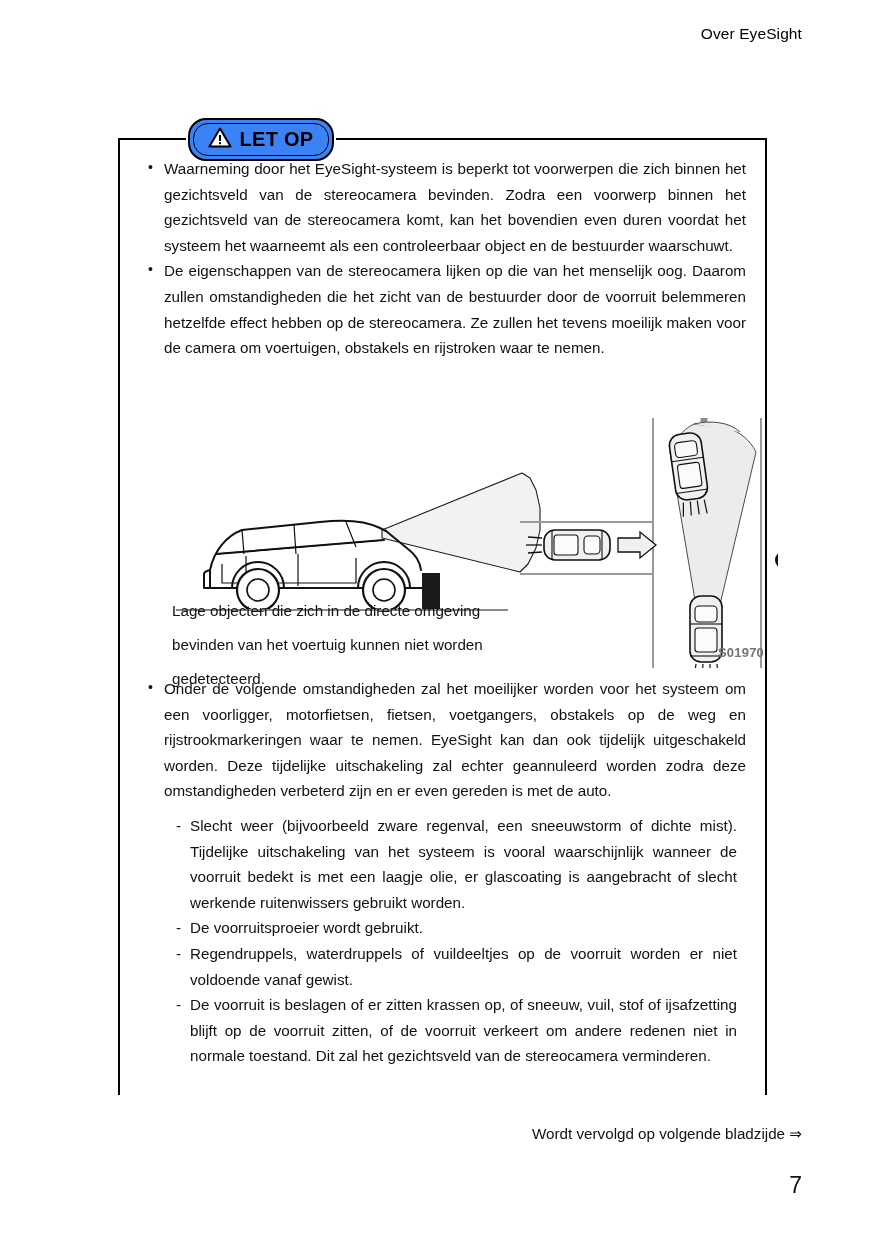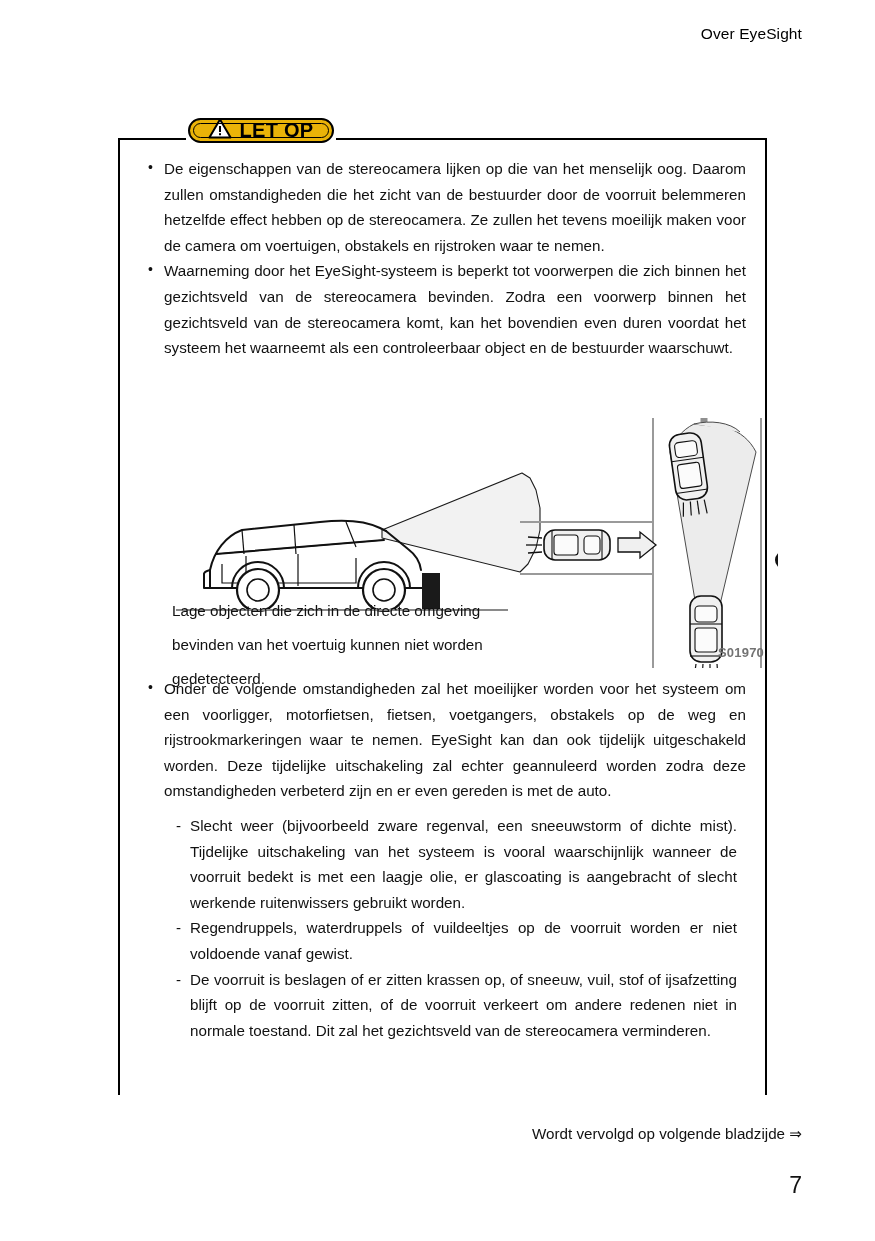--- a/index.html
+++ b/index.html
@@ -46,25 +46,25 @@
     top: -9px;
     width: 150px;
     height: 14px;
     background: #ffffff;
   }
   .caution-badge {
     position: absolute;
     left: 68px;
     top: -22px;
     width: 146px;
-    height: 25px;
+    height: 43px;
     box-sizing: border-box;
     border: 2.5px solid #000;
     border-radius: 18px;
-    background: #eab308;
+    background: #3b82f6;
     display: flex;
     align-items: center;
     justify-content: center;
     gap: 7px;
   }
   .caution-badge::before {
     content: "";
     position: absolute;
     left: 3px; top: 3px; right: 3px; bottom: 3px;
     border: 1.5px solid #000;
@@ -195,22 +195,22 @@
         <rect x="11" y="8" width="2" height="6" fill="#000"></rect>
         <rect x="11" y="15.2" width="2" height="2" fill="#000"></rect>
       </svg>
     </span>
     <span class="badge-text">LET OP</span>
   </div>
 
   <div class="box-inner">
 
     <ul class="bullets">
+      <li>Waarneming door het EyeSight-systeem is beperkt tot voorwerpen die zich binnen het gezichtsveld van de stereocamera bevinden. Zodra een voorwerp binnen het gezichtsveld van de stereocamera komt, kan het bovendien even duren voordat het systeem het waarneemt als een controleerbaar object en de bestuurder waarschuwt.</li>
       <li>De eigenschappen van de stereocamera lijken op die van het menselijk oog. Daarom zullen omstandigheden die het zicht van de bestuurder door de voorruit belemmeren hetzelfde effect hebben op de stereocamera. Ze zullen het tevens moeilijk maken voor de camera om voertuigen, obstakels en rijstroken waar te nemen.</li>
-      <li>Waarneming door het EyeSight-systeem is beperkt tot voorwerpen die zich binnen het gezichtsveld van de stereocamera bevinden. Zodra een voorwerp binnen het gezichtsveld van de stereocamera komt, kan het bovendien even duren voordat het systeem het waarneemt als een controleerbaar object en de bestuurder waarschuwt.</li>
     </ul>
 
     <div class="figure">
       <svg width="608" height="250" viewBox="0 0 608 250" aria-hidden="true">
 
         <g>
 
           <path d="M212,112 L352,55 L360,60 L366,72 L370,90 L370,112 L366,130 L358,146 L350,154 L212,120 Z" fill="#f2f2f2" stroke="#1a1a1a" stroke-width="1.1" stroke-linejoin="round"></path>
 
           <g fill="none" stroke="#111" stroke-width="2" stroke-linejoin="round" stroke-linecap="round">
@@ -352,20 +352,21 @@
     </div>
 
     <div class="fig-caption">Lage objecten die zich in de directe omgeving bevinden van het voertuig kunnen niet worden gedetecteerd.</div>
 
     <div style="position:absolute; left:0; top:520px; width:600px;">
       <ul class="bullets">
         <li>Onder de volgende omstandigheden zal het moeilijker worden voor het systeem om een voorligger, motorfietsen, fietsen, voetgangers, obstakels op de weg en rijstrookmarkeringen waar te nemen. EyeSight kan dan ook tijdelijk uitgeschakeld worden. Deze tijdelijke uitschakeling zal echter geannuleerd worden zodra deze omstandigheden verbeterd zijn en er even gereden is met de auto.</li>
       </ul>
       <ul class="dashes">
         <li>Slecht weer (bijvoorbeeld zware regenval, een sneeuwstorm of dichte mist). Tijdelijke uitschakeling van het systeem is vooral waarschijnlijk wanneer de voorruit bedekt is met een laagje olie, er glascoating is aangebracht of slecht werkende ruitenwissers gebruikt worden.</li>
+        <li>De voorruitsproeier wordt gebruikt.</li>
         <li>Regendruppels, waterdruppels of vuildeeltjes op de voorruit worden er niet voldoende vanaf gewist.</li>
         <li>De voorruit is beslagen of er zitten krassen op, of sneeuw, vuil, stof of ijsafzetting blijft op de voorruit zitten, of de voorruit verkeert om andere redenen niet in normale toestand. Dit zal het gezichtsveld van de stereocamera verminderen.</li>
       </ul>
     </div>
 
   </div>
 </div>
 
 <div class="continued">Wordt vervolgd op volgende bladzijde ⇒</div>
 <div class="page-number">7</div>

